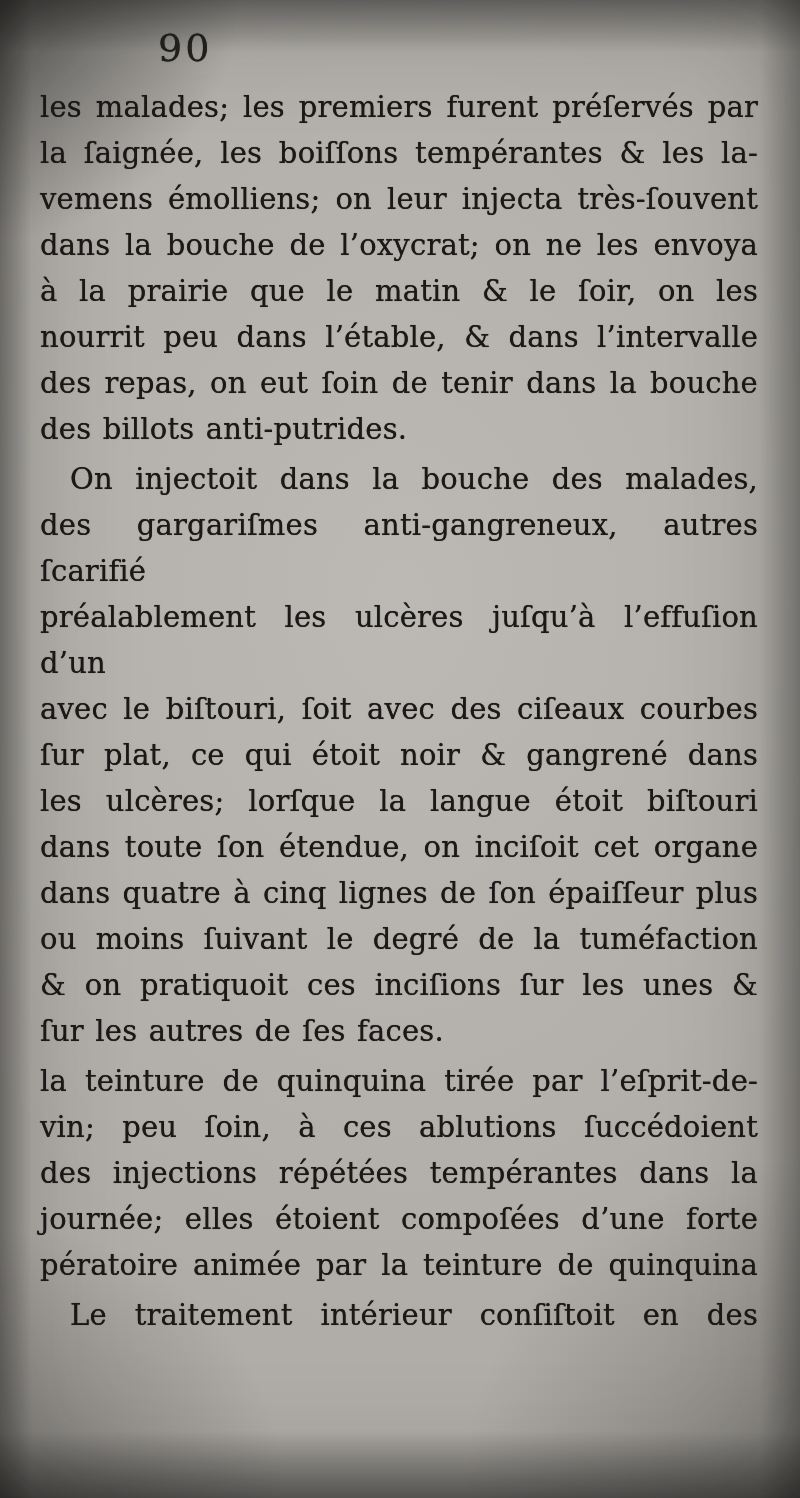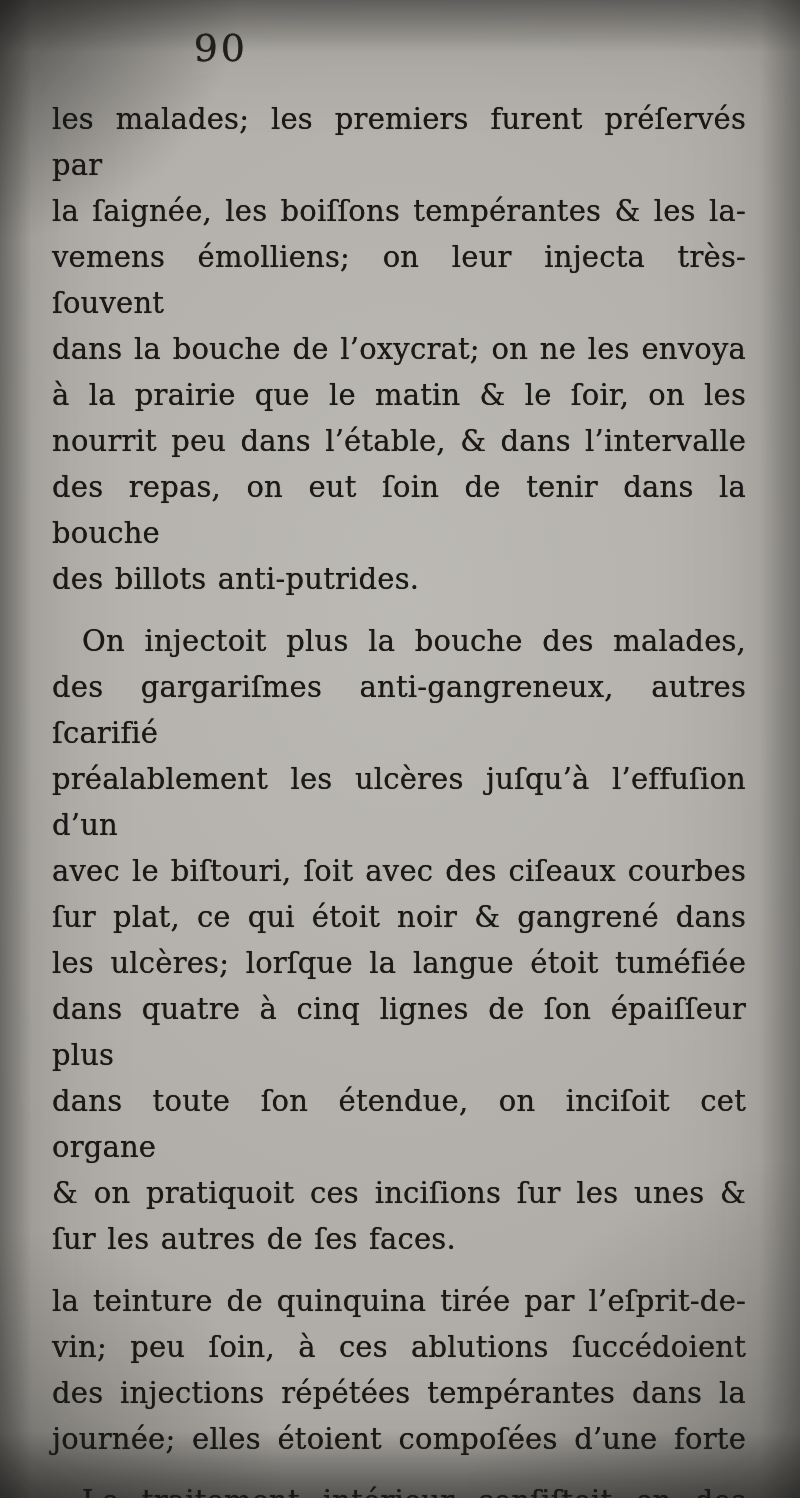--- a/index.html
+++ b/index.html
@@ -26,40 +26,40 @@
     position: absolute;
     inset: 0;
     pointer-events: none;
     box-shadow: inset 0 0 120px rgba(30,28,26,0.35);
   }
   .page-number {
     position: absolute;
     top: 26px;
     left: 158px;
     width: 90px;
-    text-align: right;
+    text-align: left;
     font-size: 38px;
     letter-spacing: 3px;
     color: #21201d;
     text-shadow: 0 0 0.8px rgba(25,22,20,0.8);
   }
   .text-block {
     position: absolute;
     top: 80px;
     left: 36px;
     right: 38px;
     color: #1b1917;
     font-size: 29px;
     line-height: 46px;
     letter-spacing: 0.2px;
     word-spacing: 2px;
     text-shadow: 0 0 0.7px rgba(24,21,19,0.85);
   }
   .paragraph {
-    margin: 16px;
+    margin: 4px;
   }
   .text-line {
     text-align: justify;
     text-align-last: justify;
     white-space: normal;
   }
   .text-line.indent {
     text-indent: 30px;
   }
   .text-line.para-end {
@@ -76,35 +76,37 @@
         <div class="text-line">les malades; les premiers furent préſervés par</div>
         <div class="text-line">la ſaignée, les boiſſons tempérantes &amp; les la-</div>
         <div class="text-line">vemens émolliens; on leur injecta très-ſouvent</div>
         <div class="text-line">dans la bouche de l’oxycrat; on ne les envoya</div>
         <div class="text-line">à la prairie que le matin &amp; le ſoir, on les</div>
         <div class="text-line">nourrit peu dans l’étable, &amp; dans l’intervalle</div>
         <div class="text-line">des repas, on eut ſoin de tenir dans la bouche</div>
         <div class="text-line para-end">des billots anti-putrides.</div>
       </div>
       <div class="paragraph">
-        <div class="text-line indent">On injectoit plus la bouche des malades,</div>
+        <div class="text-line indent">On injectoit dans la bouche des malades,</div>
         <div class="text-line">des gargariſmes anti-gangreneux, autres ſcarifié</div>
         <div class="text-line">préalablement les ulcères juſqu’à l’effuſion d’un</div>
         <div class="text-line">avec le biſtouri, ſoit avec des ciſeaux courbes</div>
         <div class="text-line">ſur plat, ce qui étoit noir &amp; gangrené dans</div>
-        <div class="text-line">les ulcères; lorſque la langue étoit tuméfiée</div>
+        <div class="text-line">les ulcères; lorſque la langue étoit biſtouri</div>
+        <div class="text-line">dans toute ſon étendue, on inciſoit cet organe</div>
         <div class="text-line">dans quatre à cinq lignes de ſon épaiſſeur plus</div>
-        <div class="text-line">dans toute ſon étendue, on inciſoit cet organe</div>
+        <div class="text-line">ou moins ſuivant le degré de la tuméfaction</div>
         <div class="text-line">&amp; on pratiquoit ces inciſions ſur les unes &amp;</div>
         <div class="text-line para-end">ſur les autres de ſes faces.</div>
       </div>
       <div class="paragraph">
         <div class="text-line">la teinture de quinquina tirée par l’eſprit-de-</div>
         <div class="text-line">vin; peu ſoin, à ces ablutions ſuccédoient</div>
         <div class="text-line">des injections répétées tempérantes dans la</div>
         <div class="text-line">journée; elles étoient compoſées d’une forte</div>
+        <div class="text-line">pératoire animée par la teinture de quinquina</div>
       </div>
       <div class="paragraph">
         <div class="text-line indent">Le traitement intérieur conſiſtoit en des</div>
       </div>
     </div>
   <div class="vignette"></div>
 </div>
 
 </body></html>

